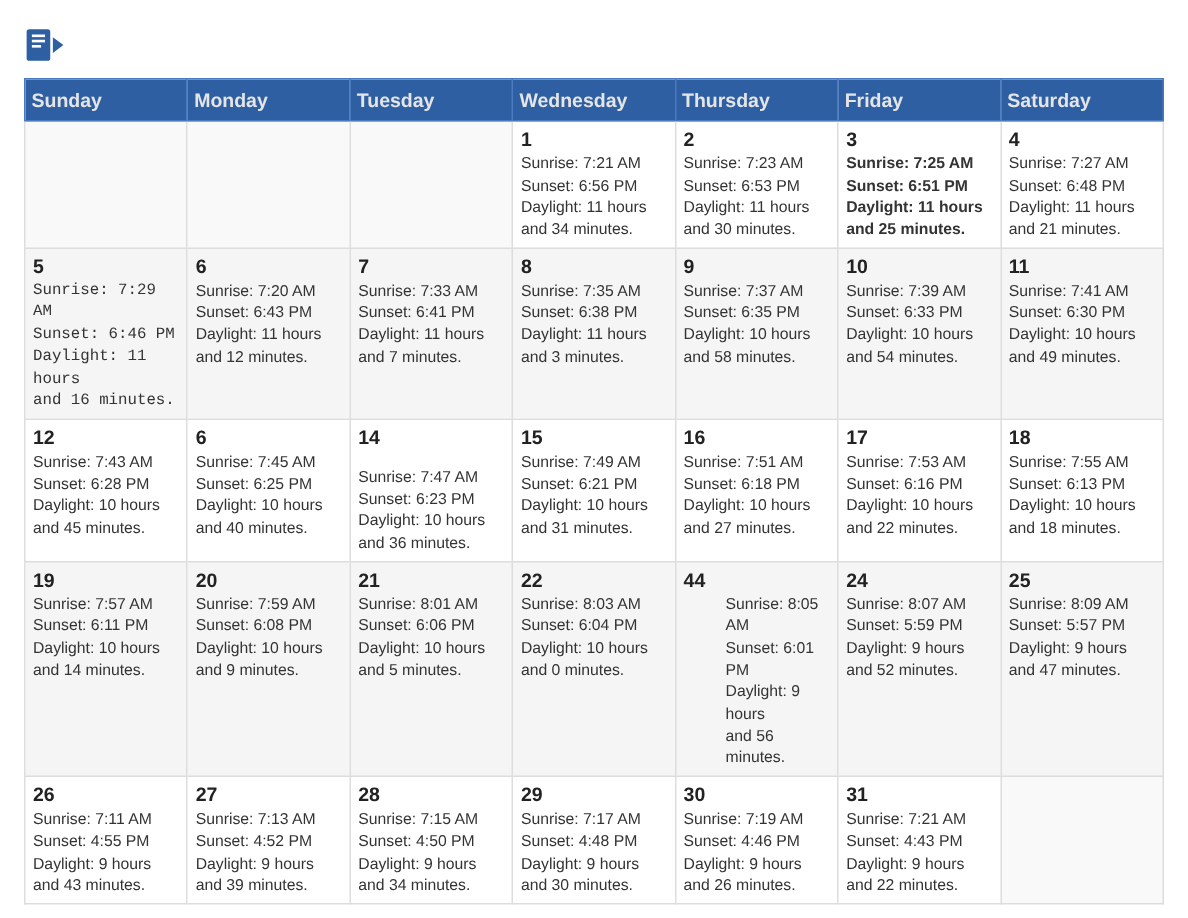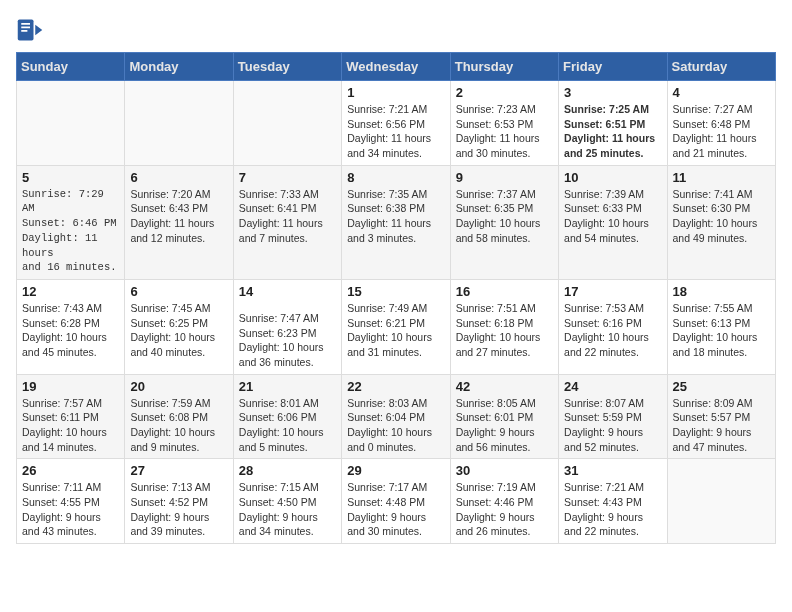--- a/index.html
+++ b/index.html
@@ -279,22 +279,22 @@
 and 5 minutes.</div>
         </td>
         <td>
           <div class="day-num">22</div>
           <div class="day-info" style="white-space: pre-line;">Sunrise: 8:03 AM
 Sunset: 6:04 PM
 Daylight: 10 hours
 and 0 minutes.</div>
         </td>
         <td>
-          <div class="day-num">42</div>
-          <div class="day-info" style="white-space: pre-line;">Sunrise: 8:05 AM
+          <div class="day-num">44</div>
+          <div class="day-info" style="white-space: pre-line; margin-left: 28px;">Sunrise: 8:05 AM
 Sunset: 6:01 PM
 Daylight: 9 hours
 and 56 minutes.</div>
         </td>
         <td>
           <div class="day-num">24</div>
           <div class="day-info" style="white-space: pre-line;">Sunrise: 8:07 AM
 Sunset: 5:59 PM
 Daylight: 9 hours
 and 52 minutes.</div>

